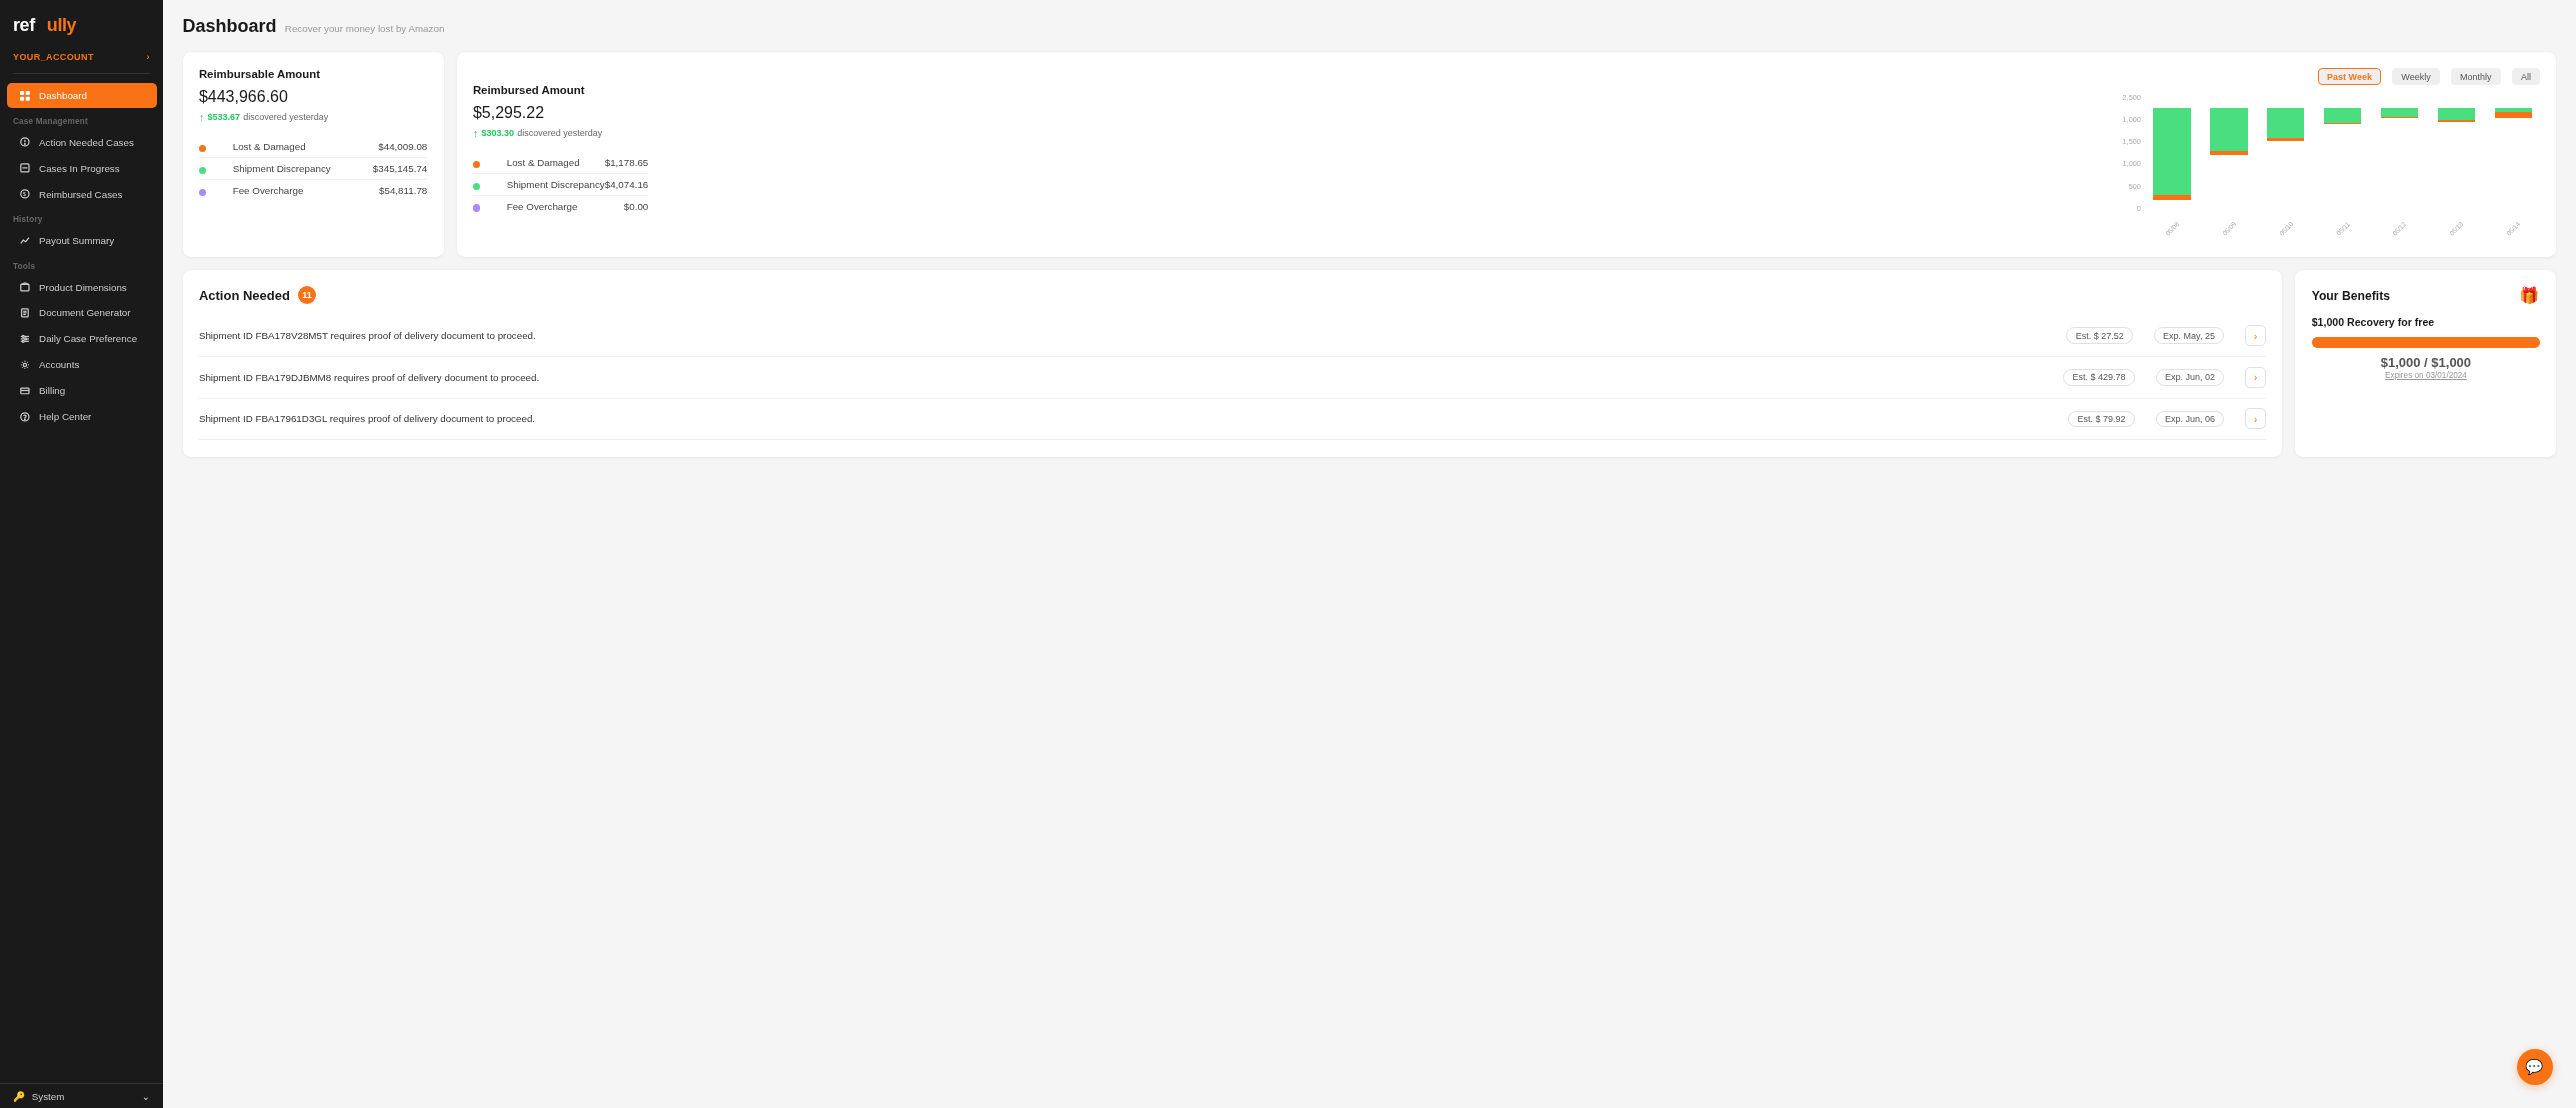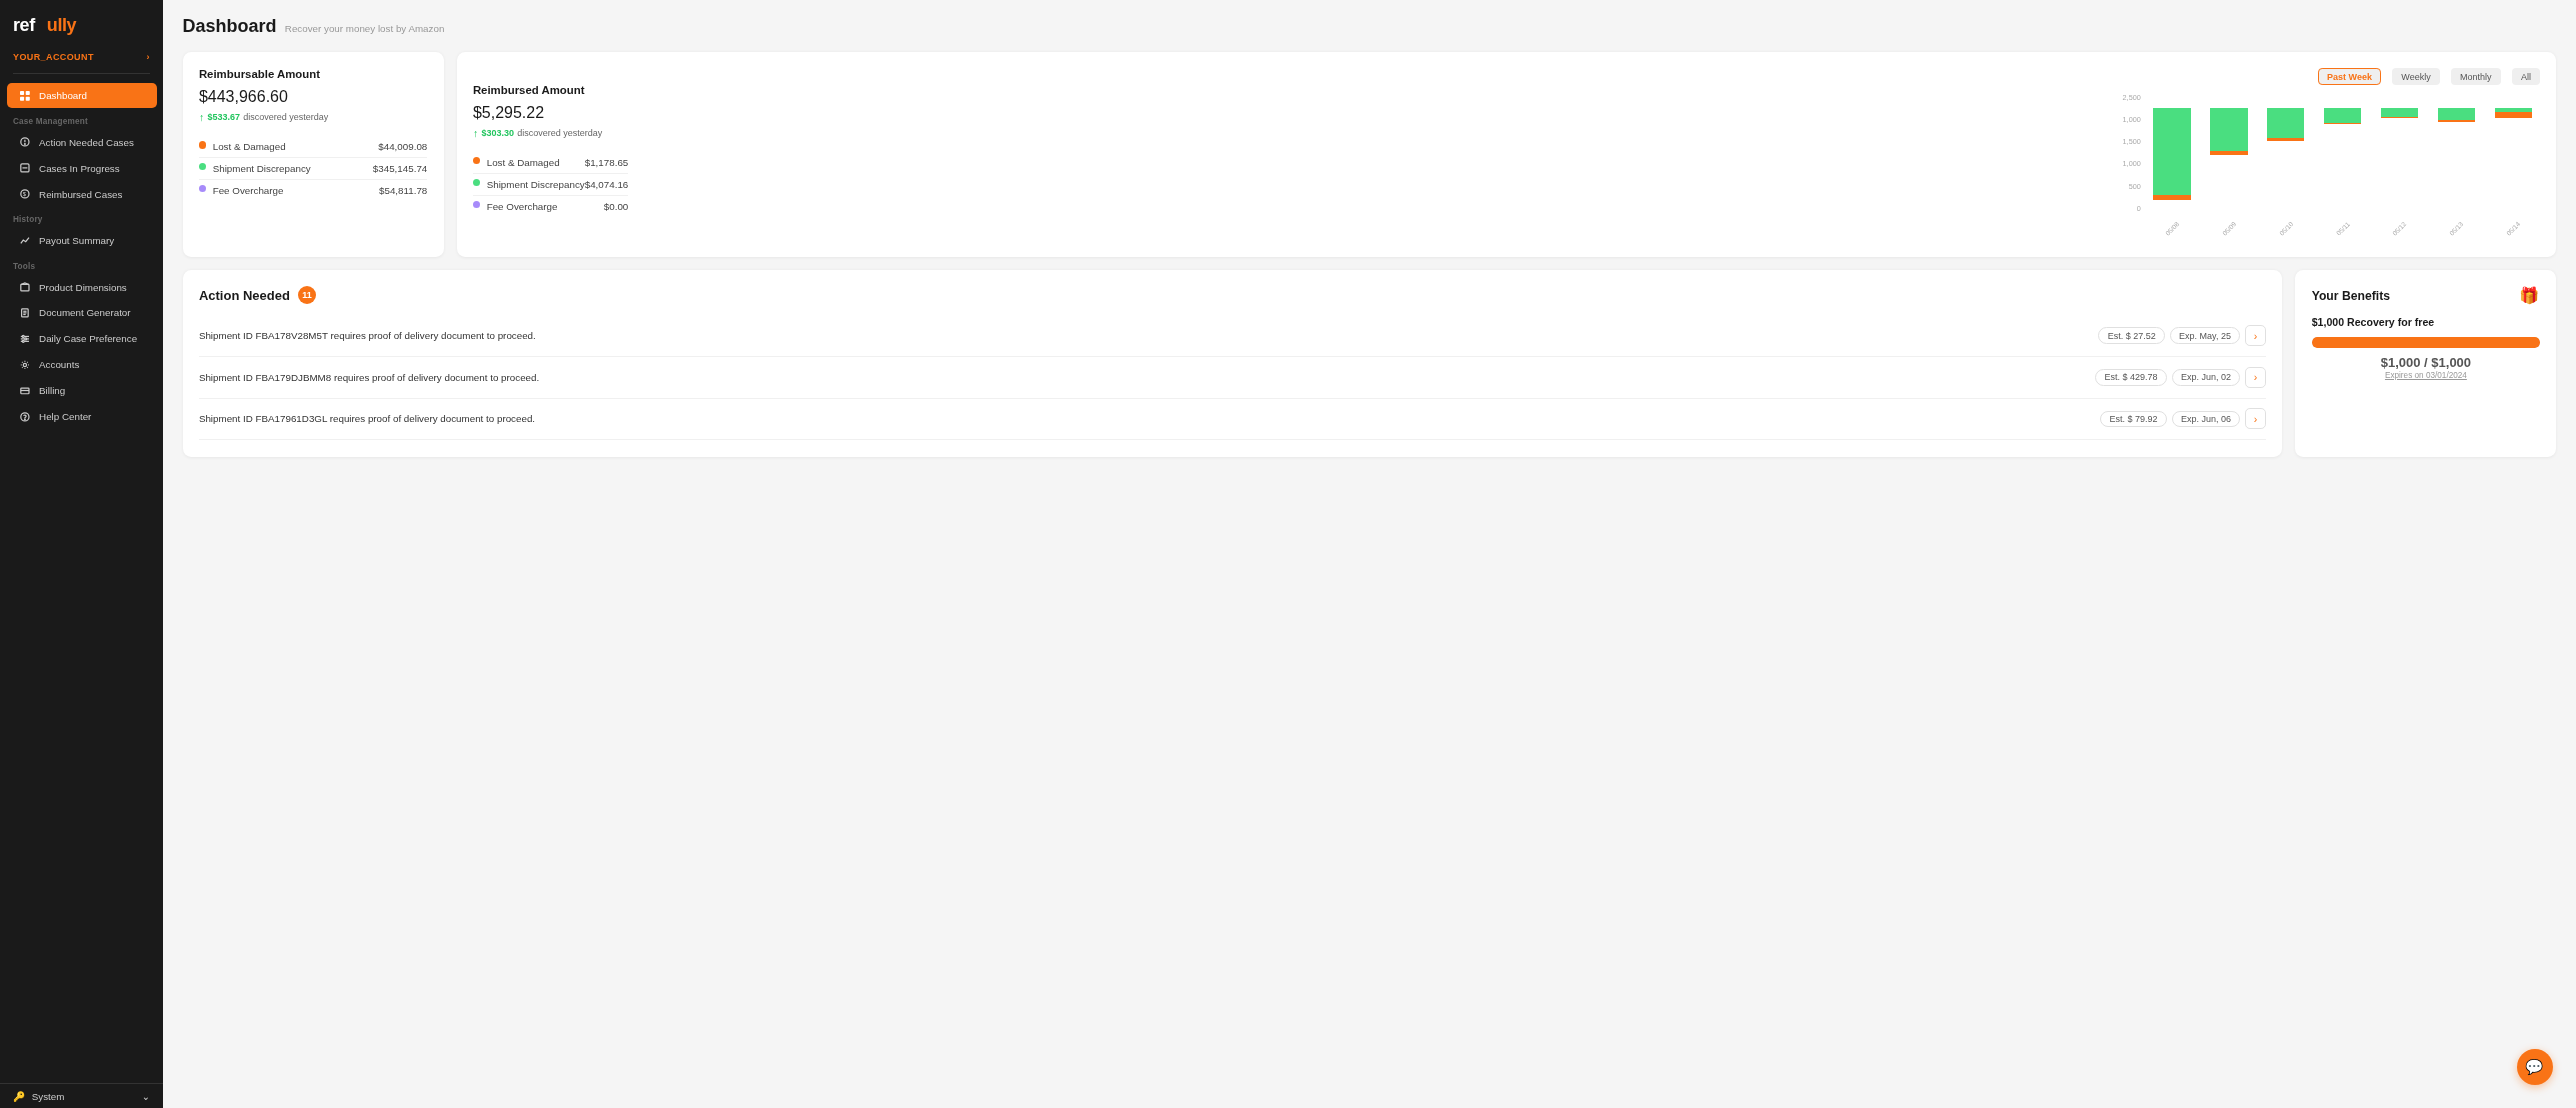--- a/index.html
+++ b/index.html
@@ -124,21 +124,21 @@
       justify-content: space-between;
       padding: 4.9px 0;
       font-size: 9.8px;
       color: #444;
       border-top: 0.8px solid #f0f0f0;
     }
     .breakdown-item:first-child { border-top: none; }
     .breakdown-item .dot {
       width: 7.3px; height: 7.3px; border-radius: 50%; margin-right: 6.5px; flex-shrink: 0;
     }
-    .breakdown-item .label-wrap { display: flex; align-items: flex-start; }
+    .breakdown-item .label-wrap { display: flex; align-items: flex-end; gap: 20px; }
     .dot-orange { background: #f97316; }
     .dot-green { background: #4ade80; }
     .dot-purple { background: #a78bfa; }
 
     
     .chart-header {
       display: flex;
       align-items: center;
       justify-content: space-between;
       margin-bottom: 8.2px;
@@ -186,21 +186,21 @@
     .action-item {
       display: flex;
       align-items: center;
       justify-content: space-between;
       padding: 9.8px 0;
       border-bottom: 0.8px solid #f0f0f0;
       font-size: 9.8px;
       color: #333;
     }
     .action-item .action-text { flex: 1; }
-    .action-item .tags { display: flex; gap: 5px; align-items: center; margin-left: 8.2px; }
+    .action-item .tags { display: flex; gap: 21px; align-items: center; margin-left: 8.2px; }
     .tag {
       border: 0.8px solid #e0e0e0;
       border-radius: 16.3px;
       padding: 2.4px 8.2px;
       font-size: 9px;
       color: #555;
       white-space: nowrap;
     }
     .tag-arrow {
       width: 21px; height: 21px;

